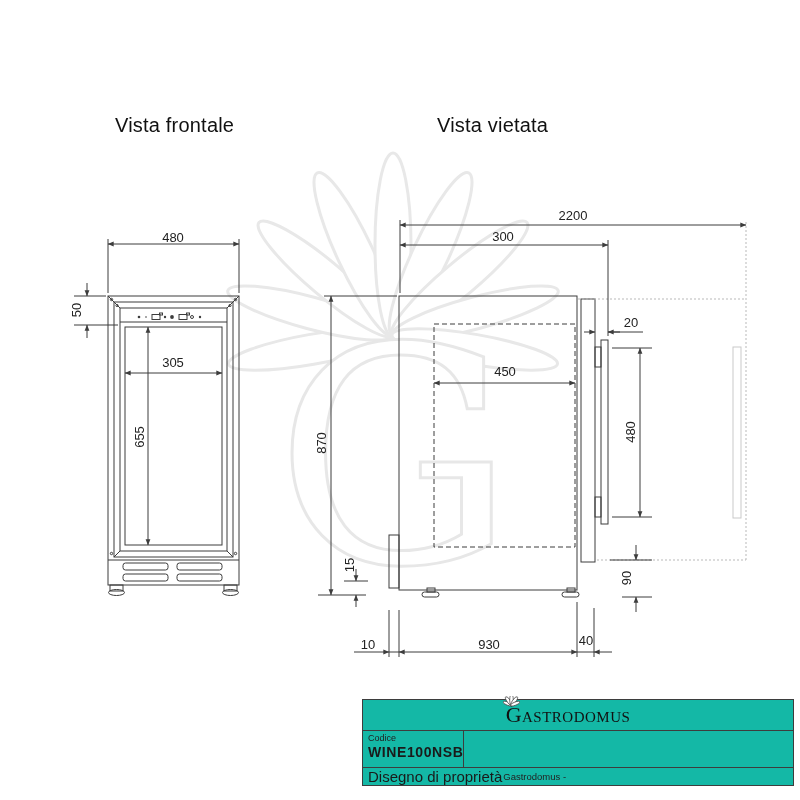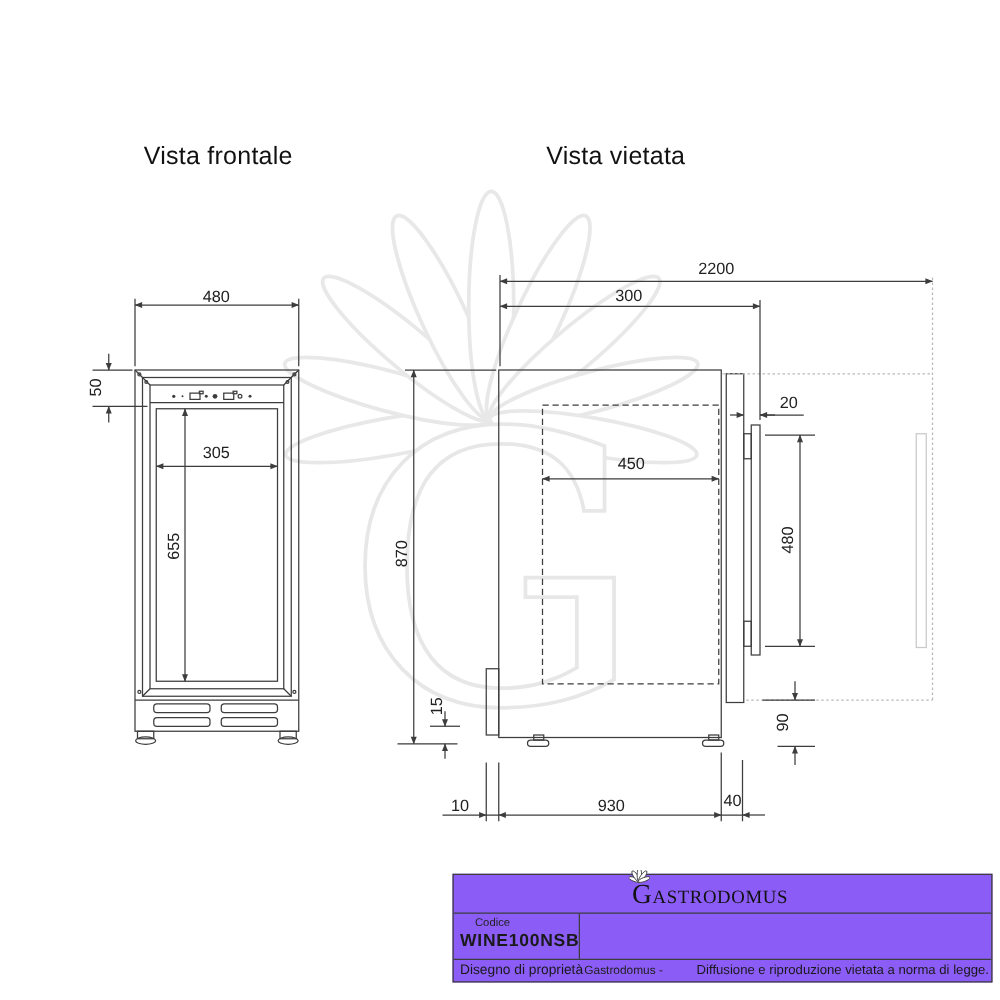--- a/index.html
+++ b/index.html
@@ -13,36 +13,36 @@
   .dot{stroke:var(--faint);fill:none;stroke-width:1;stroke-dasharray:2 2;}
   .ghost{stroke:#c9c9c9;fill:none;stroke-width:1;}
   .wm{stroke:var(--watermark);fill:#ffffff;stroke-width:3;}
   marker path{fill:var(--line);}
   .vtitle{position:absolute;font-size:20px;letter-spacing:0.2px;color:#111;z-index:3;}
   .dim{position:absolute;font-size:13px;color:#222;white-space:nowrap;z-index:3;
        transform:translate(-50%,-50%);}
   .dim.rot{transform:translate(-50%,-50%) rotate(-90deg);}
   
   #tblock{position:absolute;left:362px;top:699px;width:432px;height:87px;
-          border:1px solid var(--line);box-sizing:border-box;background:#8b5cf6;z-index:3;}
+          border:1px solid var(--line);box-sizing:border-box;background:#14b8a6;z-index:3;}
   #tb-logo-row{height:31px;border-bottom:1px solid var(--line);display:flex;
                align-items:center;justify-content:center;box-sizing:border-box;}
   .brandwrap{position:relative;transform:translateX(-10px);}
   .brand{font-family:"Liberation Serif",serif;font-variant:small-caps;font-size:22px;
          letter-spacing:0.5px;color:#111;line-height:1;}
   .hat{position:absolute;left:-3px;top:-8px;}
   #tb-mid{height:37px;border-bottom:1px solid var(--line);display:flex;box-sizing:border-box;}
   .cell{box-sizing:border-box;padding:2px 0 0 5px;}
   #cell-code{width:101px;border-right:1px solid var(--line);}
   #cell-desc{flex:1;}
-  .cell-label{font-size:9px;color:#222;display:block;margin-left:12px;}
+  .cell-label{font-size:9px;color:#222;display:block;}
   .code-val{font-size:14px;font-weight:bold;letter-spacing:0.6px;display:block;margin-top:1px;}
   .desc-val{font-size:13.5px;display:block;margin-top:1px;}
   #tb-bottom{height:16px;display:flex;align-items:center;padding-left:5px;box-sizing:border-box;}
-  .disc1{font-size:11px;}
+  .disc1{font-size:15px;}
   .disc2{font-size:9.5px;margin-left:1px;color:#222;}
   .disc3{font-size:10.5px;margin-left:27px;}
 </style>
 </head>
 <body>
 
 <div id="stage">
 
   <svg width="800" height="800" style="z-index:0">
     <g>
@@ -225,17 +225,16 @@
     </div>
     <div id="tb-mid">
       <div class="cell" id="cell-code">
         <span class="cell-label">Codice</span>
         <span class="code-val">WINE100NSB</span>
       </div>
     </div>
     <div id="tb-bottom">
       <span class="disc1">Disegno di proprietà</span>
       <span class="disc2">Gastrodomus -</span>
-      <span class="disc3">Diffusione e riproduzione vietata a norma di legge.</span>
     </div>
   </div>
 
 </div>
 
 </body></html>

